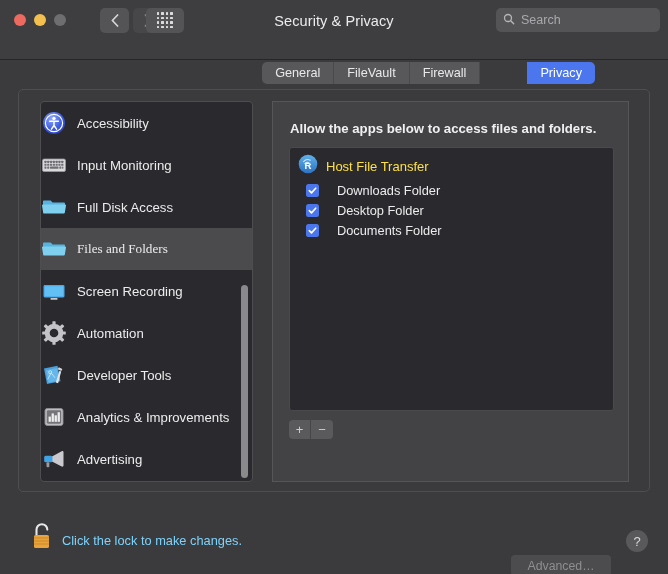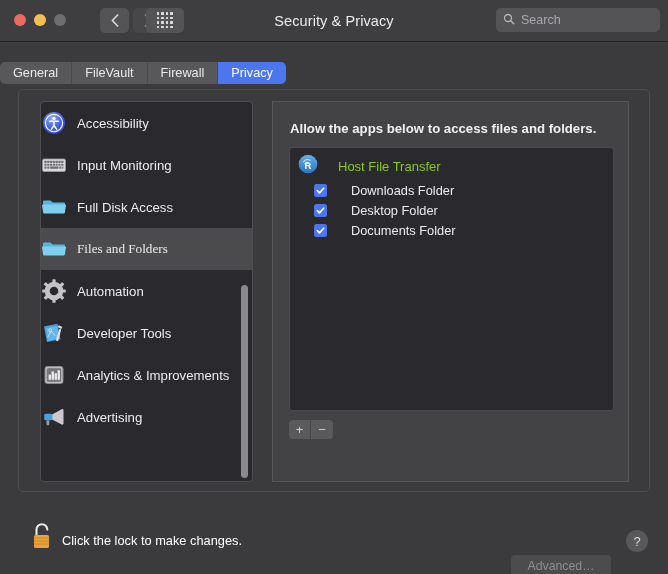--- a/index.html
+++ b/index.html
@@ -7,21 +7,21 @@
   body {
     font-family: "Liberation Sans", sans-serif;
     background:#3b3b3d;
     color:#e8e8e8;
     overflow:hidden;
     -webkit-font-smoothing:antialiased;
   }
 
   
   .titlebar{
-    position:absolute; top:0; left:0; width:668px; height:42px;
+    position:absolute; top:0; left:0; width:668px; height:60px;
     background:#3e3e41;
     border-bottom:1px solid #262628;
     display:flex; align-items:center;
   }
   .lights{ position:absolute; left:14px; top:14px; display:flex; gap:8px; }
   .light{ width:12px; height:12px; border-radius:50%; }
   .light.red{ background:#ec6a5f; }
   .light.yellow{ background:#f3bf4f; }
   .light.green{ background:#6e6e70; }
 
@@ -53,31 +53,31 @@
   .searchbox{
     position:absolute; right:8px; top:8px;
     width:164px; height:24px; border-radius:5px;
     background:#545457;
     display:flex; align-items:center; padding:10px 7px; gap:6px;
   }
   .searchbox .ph{ font-size:12.5px; color:#a9a9ad; }
 
   
   .tabbar{
-    position:absolute; top:62px; left:0; width:635px;
-    display:flex; justify-content:flex-start;
+    position:absolute; top:62px; left:11px; width:584px;
+    display:flex; justify-content:flex-end;
   }
   .tabs{ display:flex; border-radius:5px; overflow:hidden; }
   .tab{
     height:22px; padding:0 13px;
     background:#58585b; color:#e9e9eb;
     font-size:12.7px; display:flex; align-items:center;
     border-right:1px solid #4a4a4d;
   }
-  .tab:last-child{ border-right:none; }
+  .tab:last-child{ border-right:none;margin-left:47px; }
   .tab.active{ background:#4b76ee; color:#ffffff; }
 
   
   .content{
     position:absolute; left:18px; top:89px;
     width:632px; height:403px;
     border:1px solid #4e4e51;
     border-radius:5px;
     background:#3b3b3d;
   }
@@ -125,24 +125,24 @@
     width:325px; height:264px;
     background:#2a2a2e;
     border:1px solid #4a4a4d;
     border-radius:3px;
     overflow:hidden;
   }
   .approw{
     display:flex; align-items:center; gap:8px;
     padding-left:8px; height:28px; margin-top:4px;
   }
-  .appname{ font-size:13px; color:#84cc16;margin-left:12px; }
+  .appname{ font-size:13px; color:#fde047; }
   .cbrow{
-    display:flex; align-items:center; gap:24px;
-    padding-left:24px; height:20px;
+    display:flex; align-items:center; gap:18px;
+    padding-left:16px; height:20px;
   }
   .cbrow .cblabel{ font-size:12.8px; color:#ececee; }
   .cbox{
     width:13px; height:13px; border-radius:2.5px;
     background:#4b76ee;
     display:flex; align-items:center; justify-content:center;
     flex:0 0 13px;
   }
   .cbox svg{ display:block; }
 
@@ -157,21 +157,21 @@
   }
   .pmbtn.plus{ border-right:1px solid #464649; }
 
   
   .bottom{
     position:absolute; left:0; top:500px; width:668px; height:74px;
   }
   .lockwrap{ position:absolute; left:30px; top:22px; width:26px; height:30px; }
   .locktext{
     position:absolute; left:62px; top:33px;
-    font-size:12.8px; color:#ffffff;
+    font-size:12.8px; color:#7dd3fc;
   }
   .advbtn{
     position:absolute; right:57px; top:31px;
     width:100px; height:21px; border-radius:4px;
     background:#4c4c4f;
     display:flex; align-items:center; justify-content:center;
     font-size:12.3px; color:#8e8e91;margin-top:24px;
   }
   .helpbtn{
     position:absolute; right:20px; top:30px;
@@ -313,20 +313,30 @@
     <div class="srow sel">
       <span class="sicon">
         <svg width="26" height="26" viewBox="0 0 26 26">
           <path d="M2 7.5a1 1 0 011-1h6.6l2 2H23a1 1 0 011 1v1.5H2z" fill="#56b4e0"></path>
           <path d="M2 10.5h22a1 1 0 011 1l-1.2 7.3a1 1 0 01-1 .8H3.2a1 1 0 01-1-.85L1 11.5a1 1 0 011-1z" fill="#7fd0ef"></path>
         </svg>
       </span>
       <span class="lbl">Files and Folders</span>
     </div>
 
+    <div class="srow">
+      <span class="sicon">
+        <svg width="26" height="26" viewBox="0 0 26 26">
+          <rect x="2.5" y="7" width="21" height="12.5" rx="1.4" fill="#4aa8e8"></rect>
+          <rect x="3.7" y="8.2" width="18.6" height="10.1" rx="0.8" fill="#62c0f4"></rect>
+          <rect x="9.5" y="20" width="7" height="1.8" rx="0.5" fill="#c9c9cd"></rect>
+        </svg>
+      </span>
+      <span class="lbl">Screen Recording</span>
+    </div>
 
     <div class="srow">
       <span class="sicon">
         <svg width="26" height="26" viewBox="0 0 26 26">
           <g fill="#c4c4c8">
             <circle cx="13" cy="13" r="9.3"></circle>
             <g>
               <rect x="11.4" y="1.2" width="3.2" height="4.2" rx="0.6"></rect>
               <rect x="11.4" y="20.6" width="3.2" height="4.2" rx="0.6"></rect>
               <rect x="1.2" y="11.4" width="4.2" height="3.2" rx="0.6"></rect>

